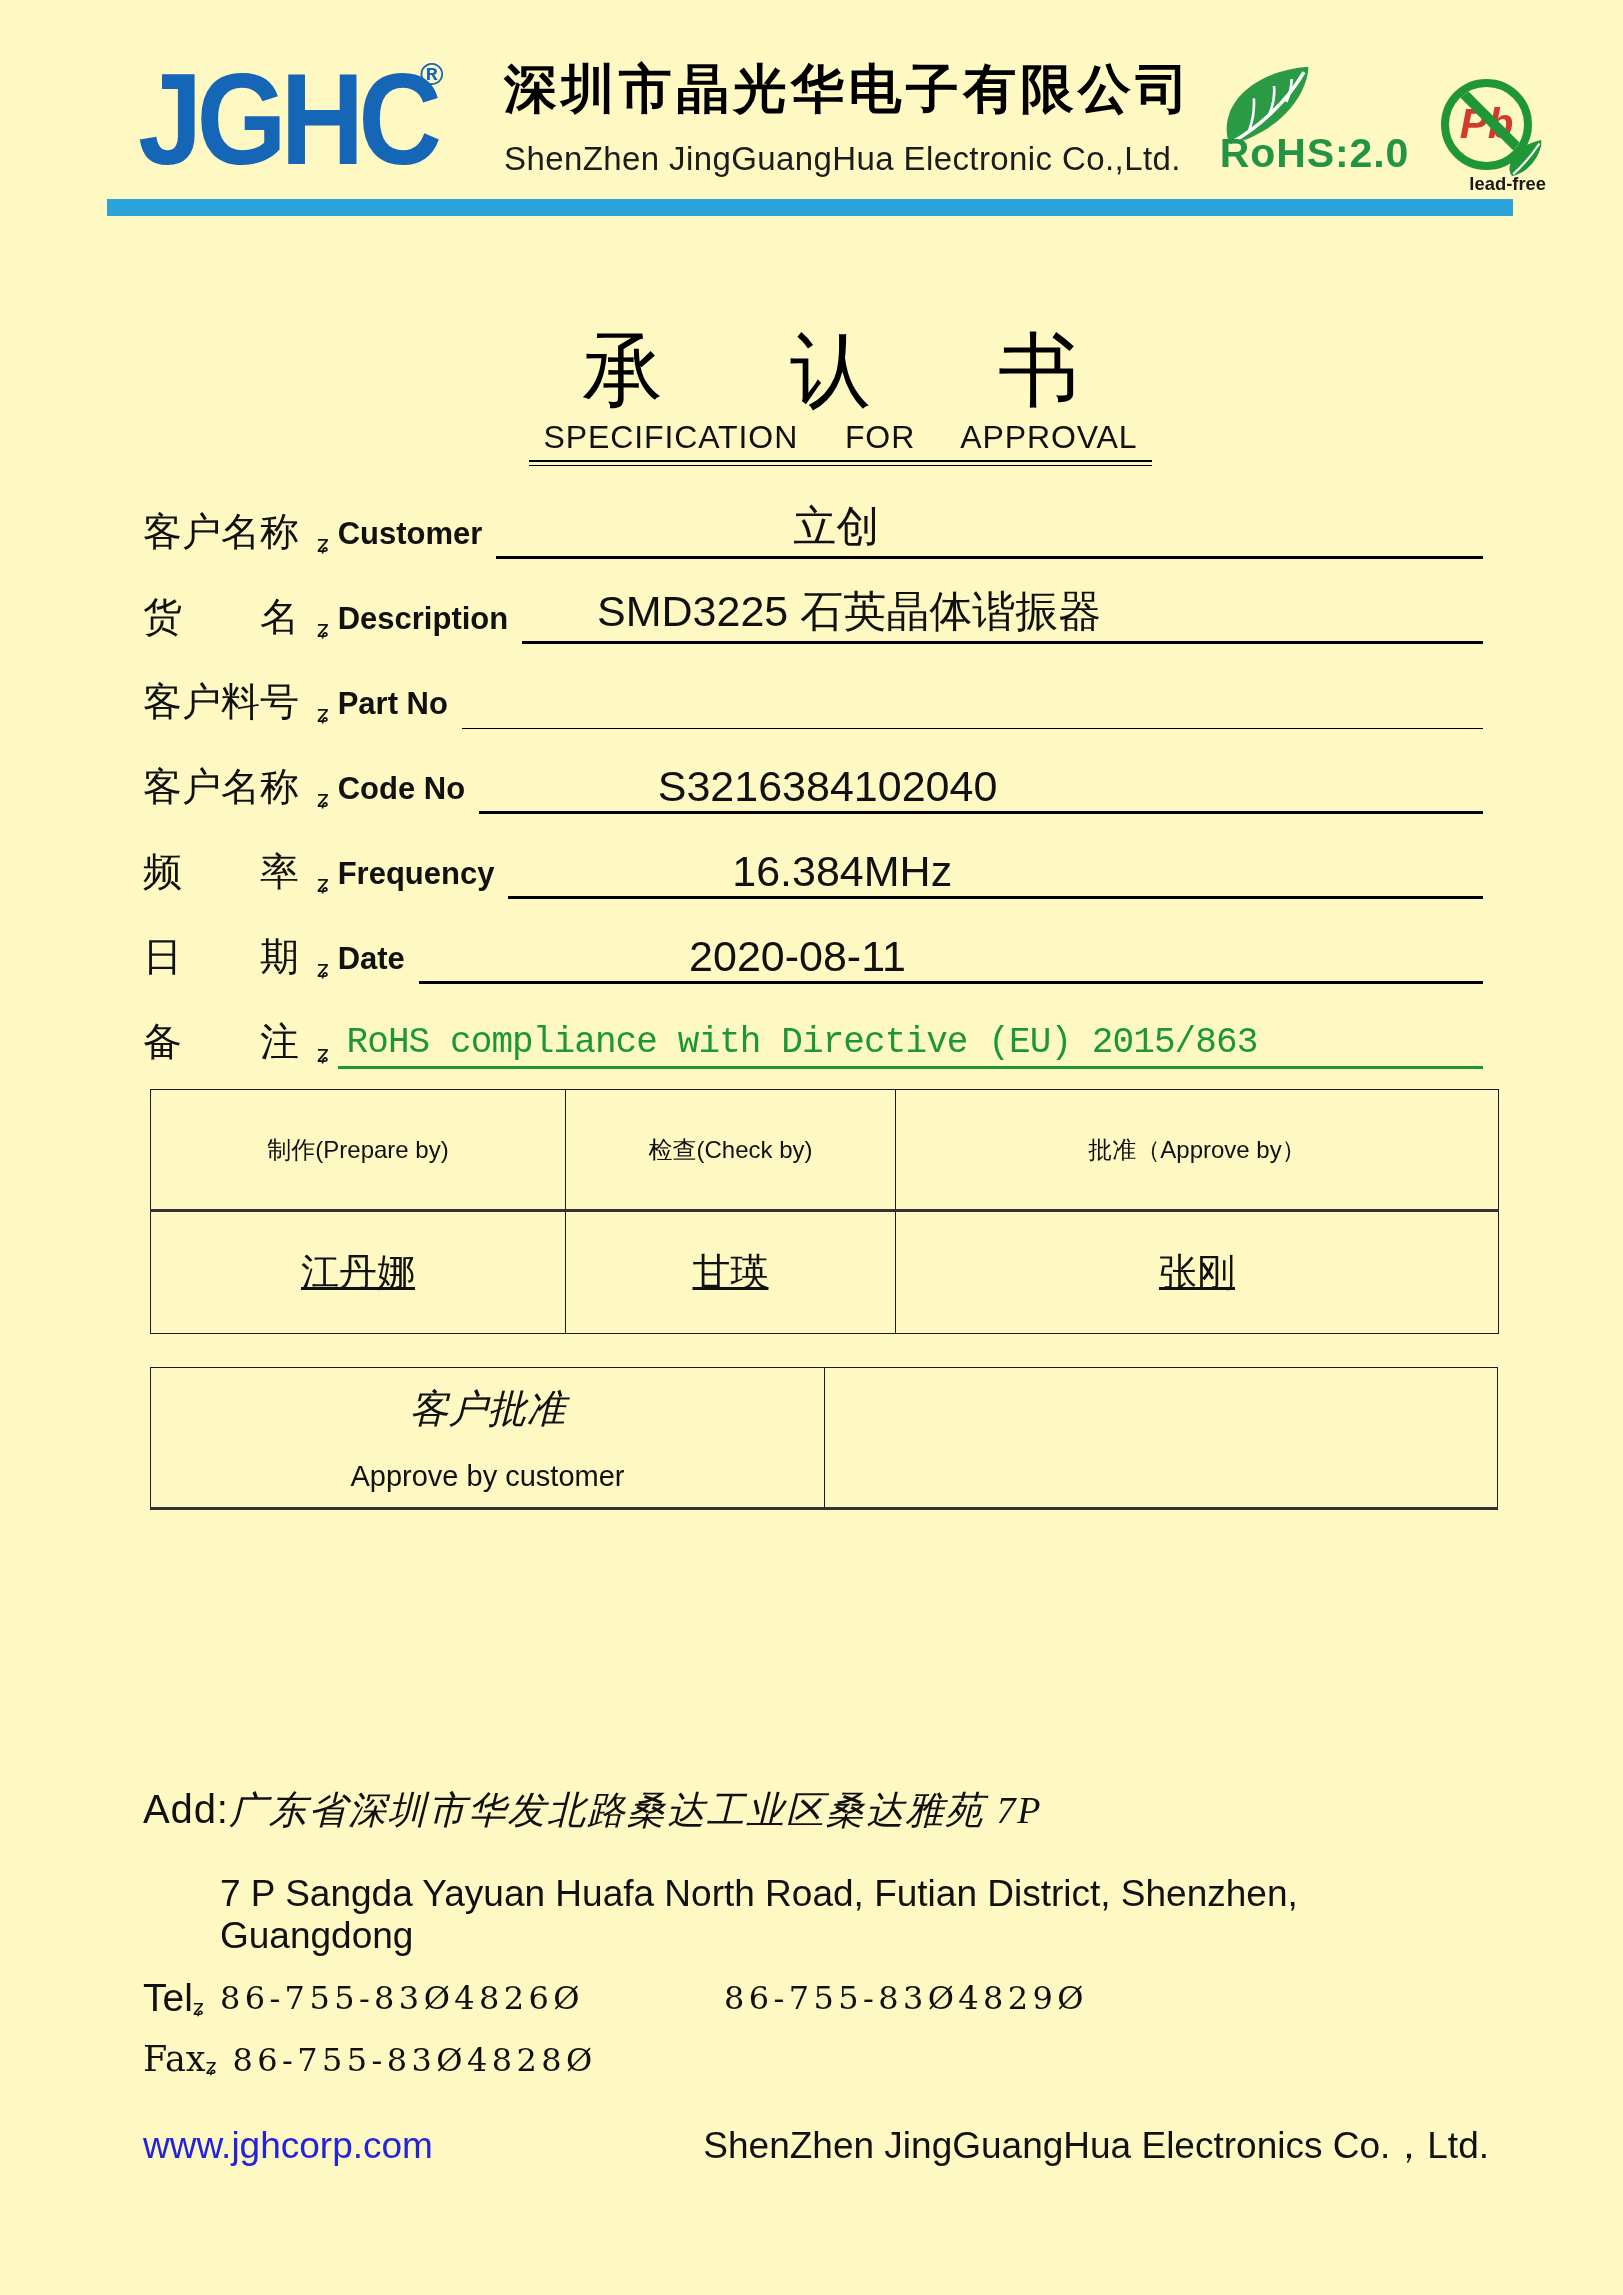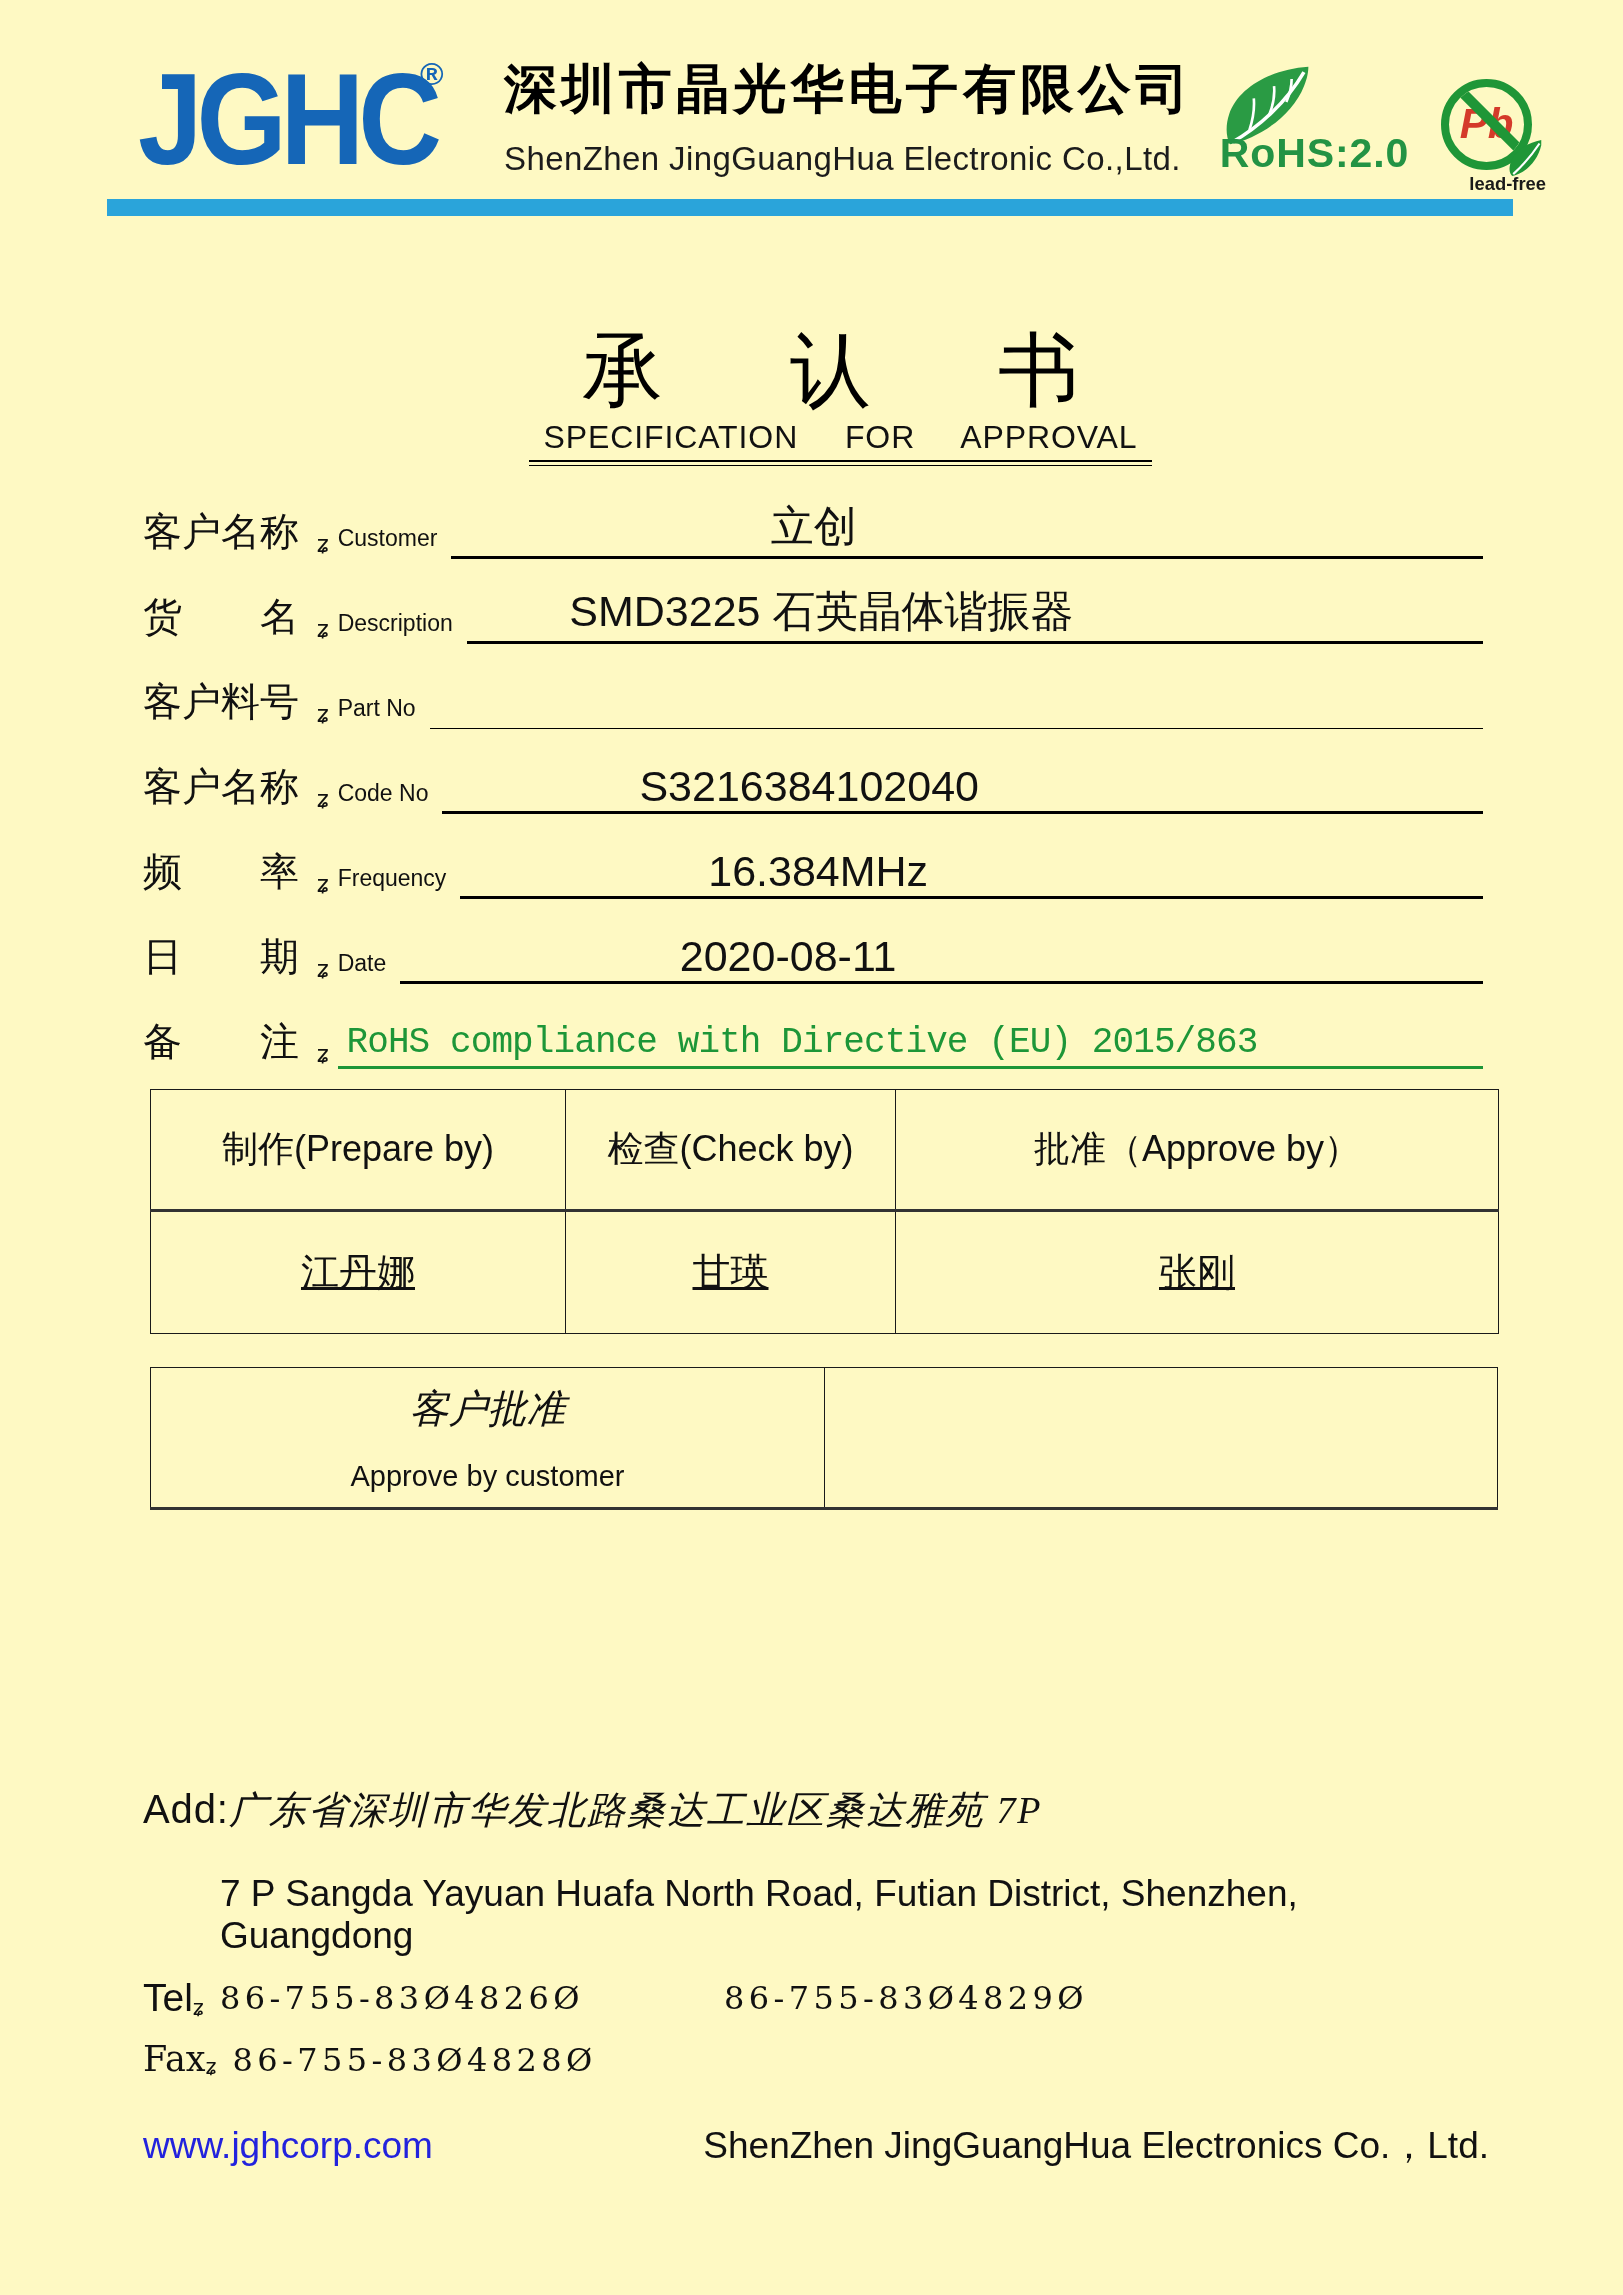--- a/index.html
+++ b/index.html
@@ -32,31 +32,31 @@
             font-family:"Liberation Serif",serif;font-size:81px;letter-spacing:23px;color:#000;}
   .title-en-wrap{position:absolute;left:0;top:419px;width:1623px;text-align:center;padding-left:58px;box-sizing:border-box;}
   .title-en{display:inline-block;position:relative;font-size:32px;letter-spacing:0.9px;word-spacing:37px;
             padding:0 14px 4.4px 14px;border-bottom:2.6px solid #000;}
   .title-en::after{content:"";position:absolute;left:0;right:0;bottom:-6.1px;border-bottom:1.8px solid #000;}
   
   .form{position:absolute;left:143px;top:474px;width:1340px;}
   .frow{display:flex;align-items:flex-end;height:85px;}
   .lc{width:172px;font-family:"Liberation Serif",serif;font-size:39px;letter-spacing:0;white-space:nowrap;}
   .colon{font-family:"DejaVu Sans",sans-serif;font-size:23px;margin:0 8.8px 1.8px 1.8px;}
-  .le{font-weight:normal;font-size:23px;margin-right:14px;padding-bottom:7px;white-space:nowrap;}
+  .le{font-weight:bold;font-size:31px;margin-right:14px;padding-bottom:7px;white-space:nowrap;}
   .ln{flex:1;border-bottom:3.5px solid #000;height:60px;display:flex;align-items:flex-end;
       justify-content:center;padding-right:307px;font-size:43px;white-space:nowrap;}
   .ln.thin{border-bottom-width:1.8px;}
   .ln.remark{border-bottom-color:#1d9638;color:#1d9638;justify-content:flex-start;padding:0 0 3.5px 8.8px;
              font-family:"Liberation Mono",monospace;font-size:36px;font-weight:normal;letter-spacing:-0.9px;text-align:right;}
   
   table{border-collapse:collapse;}
   .sign-table{position:absolute;left:150px;top:1089px;width:1340px;table-layout:fixed;}
   .sign-table td{border:1.8px solid #1a1a1a;text-align:center;vertical-align:middle;}
-  .sign-table .hdr td{height:117px;font-size:36px;border-bottom:3.5px solid #333;}
+  .sign-table .hdr td{height:117px;font-size:24px;border-bottom:3.5px solid #333;}
   .sign-table .sig td{height:119px;font-family:"Liberation Serif",serif;font-size:38px;text-decoration:underline;}
   .c1{width:412px;} .c2{width:327px;} .c3{width:600px;}
   .cust-table{position:absolute;left:150px;top:1367px;width:1348px;table-layout:fixed;}
   .cust-table td{border:1.8px solid #1a1a1a;vertical-align:middle;}
   .cust-table tr:first-child td{border-bottom:3.5px solid #333;}
   .cust-table .lab{width:671px;height:137px;text-align:center;}
   .cust-table .lab .cn{font-family:"Liberation Serif",serif;font-size:39px;margin-bottom:24.5px;font-style:italic;}
   .cust-table .lab .en{font-size:29px;}
   
   .footer{position:absolute;left:143px;top:1785px;width:1340px;}

